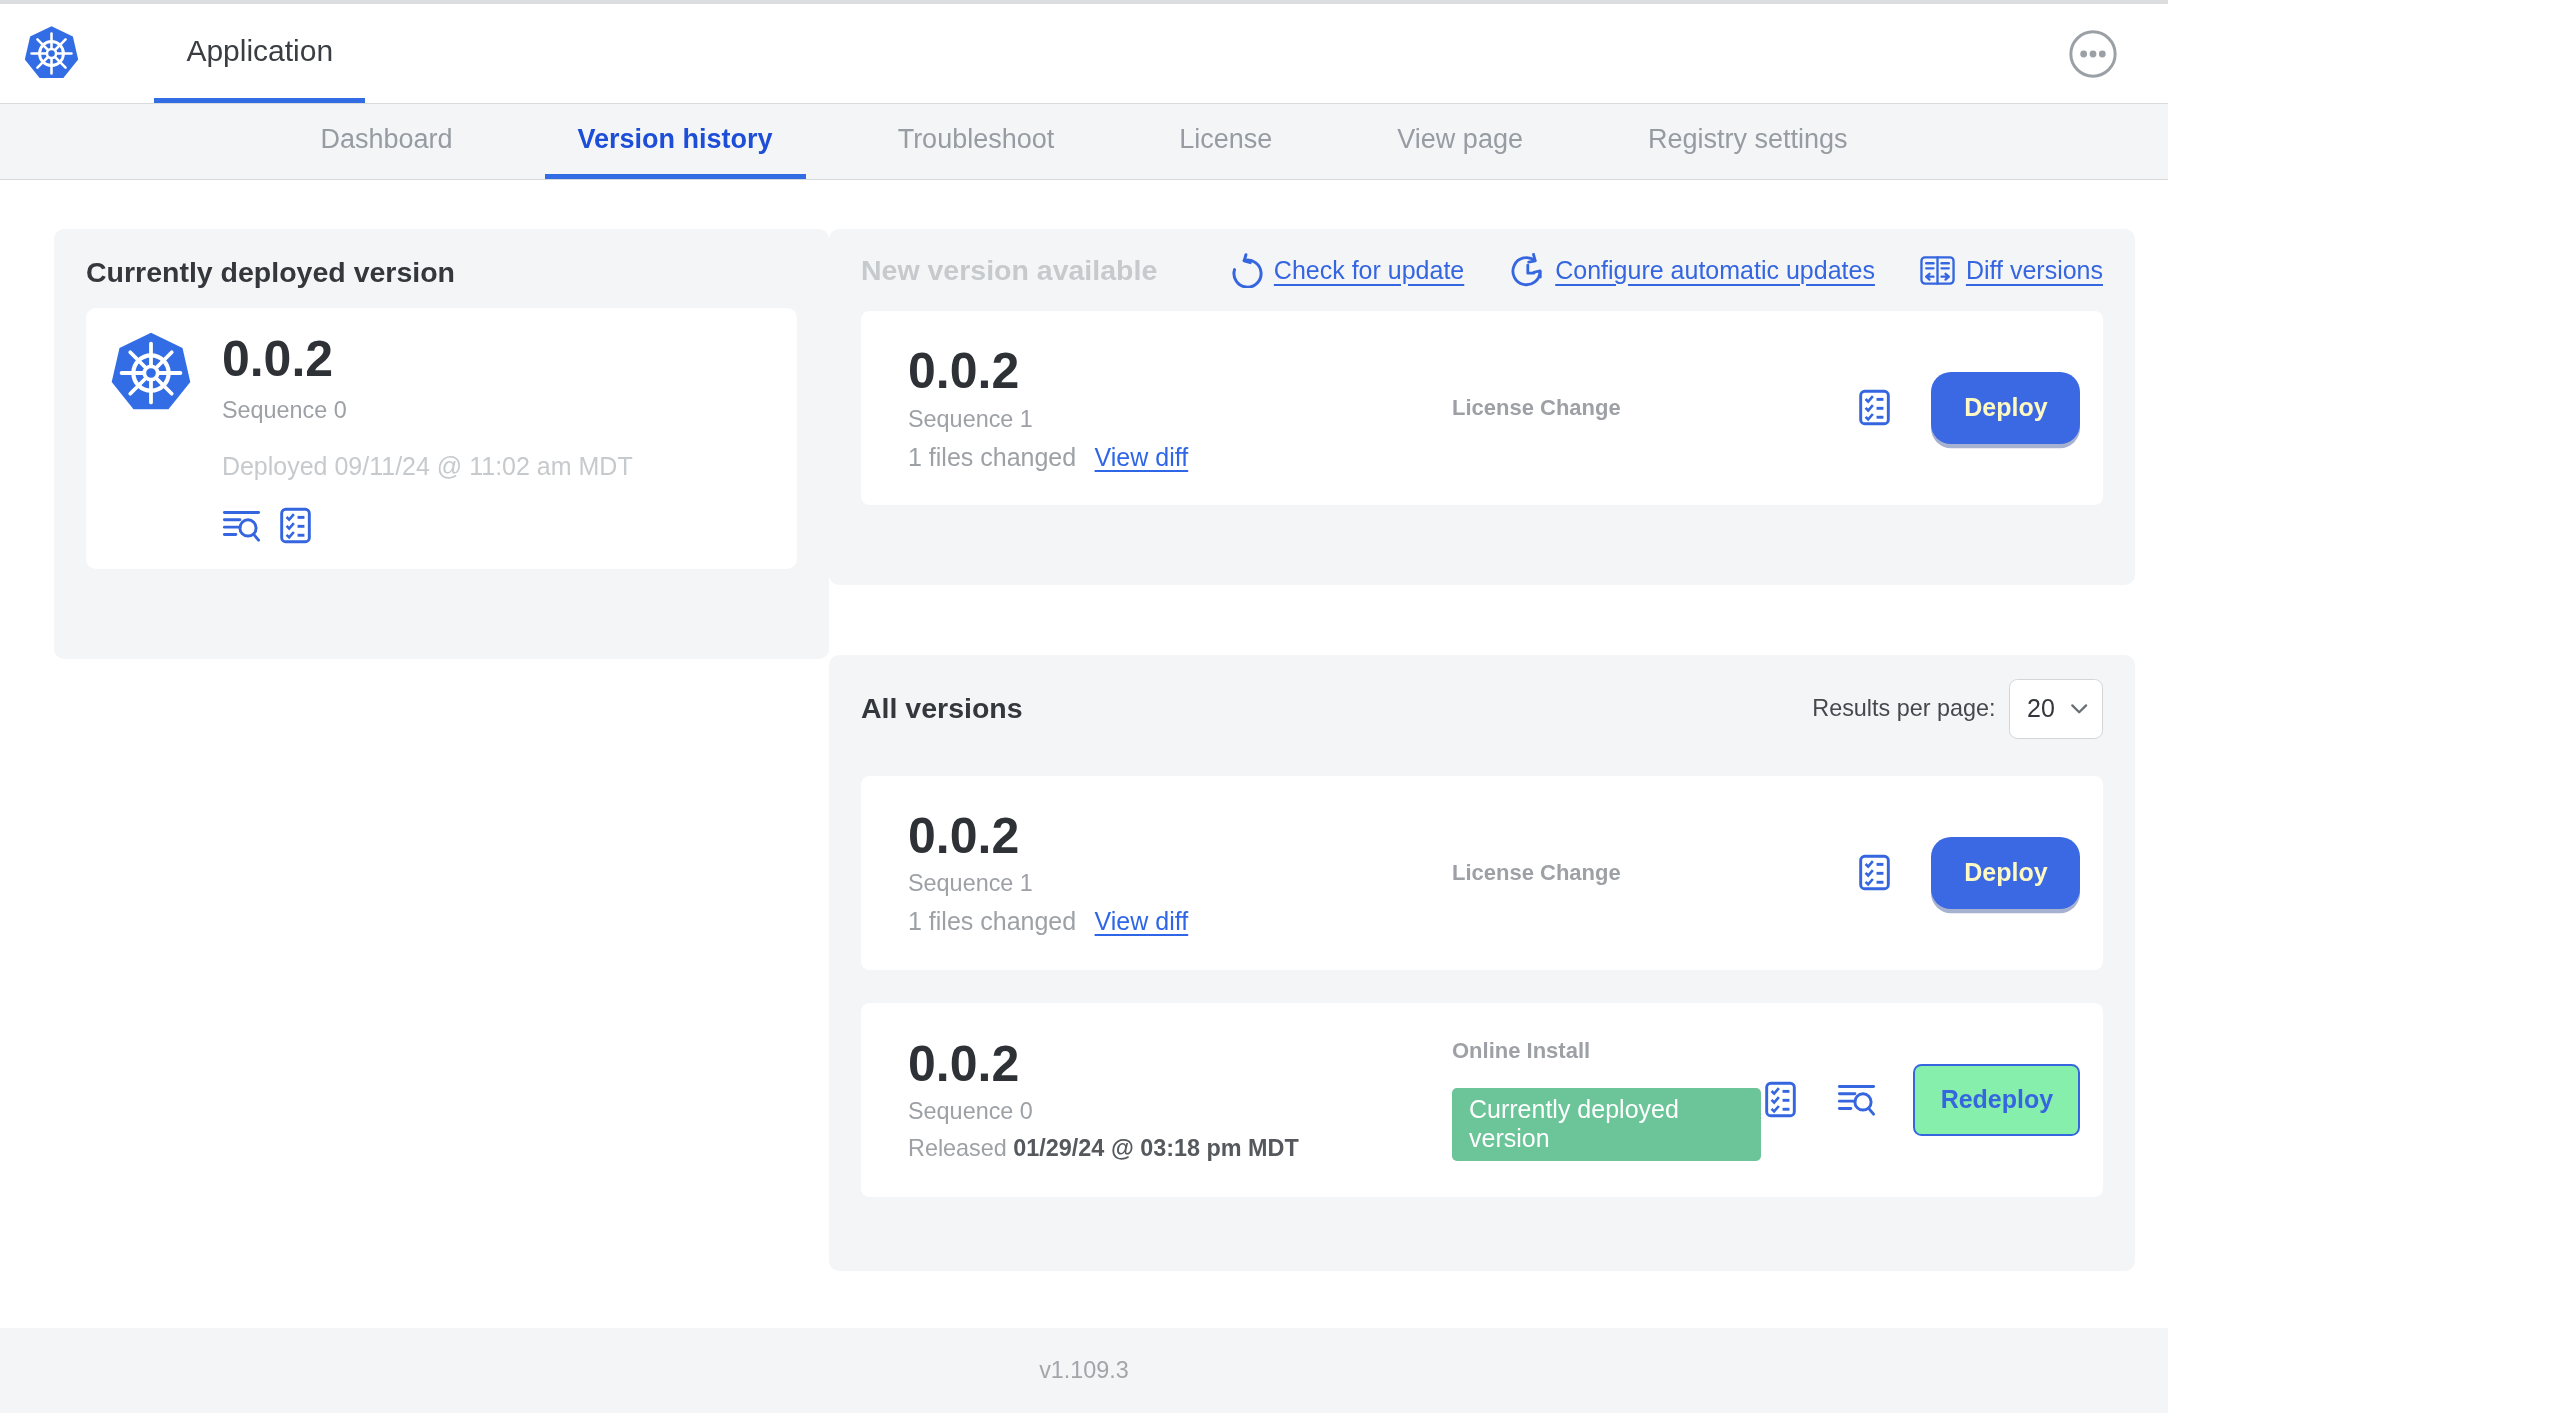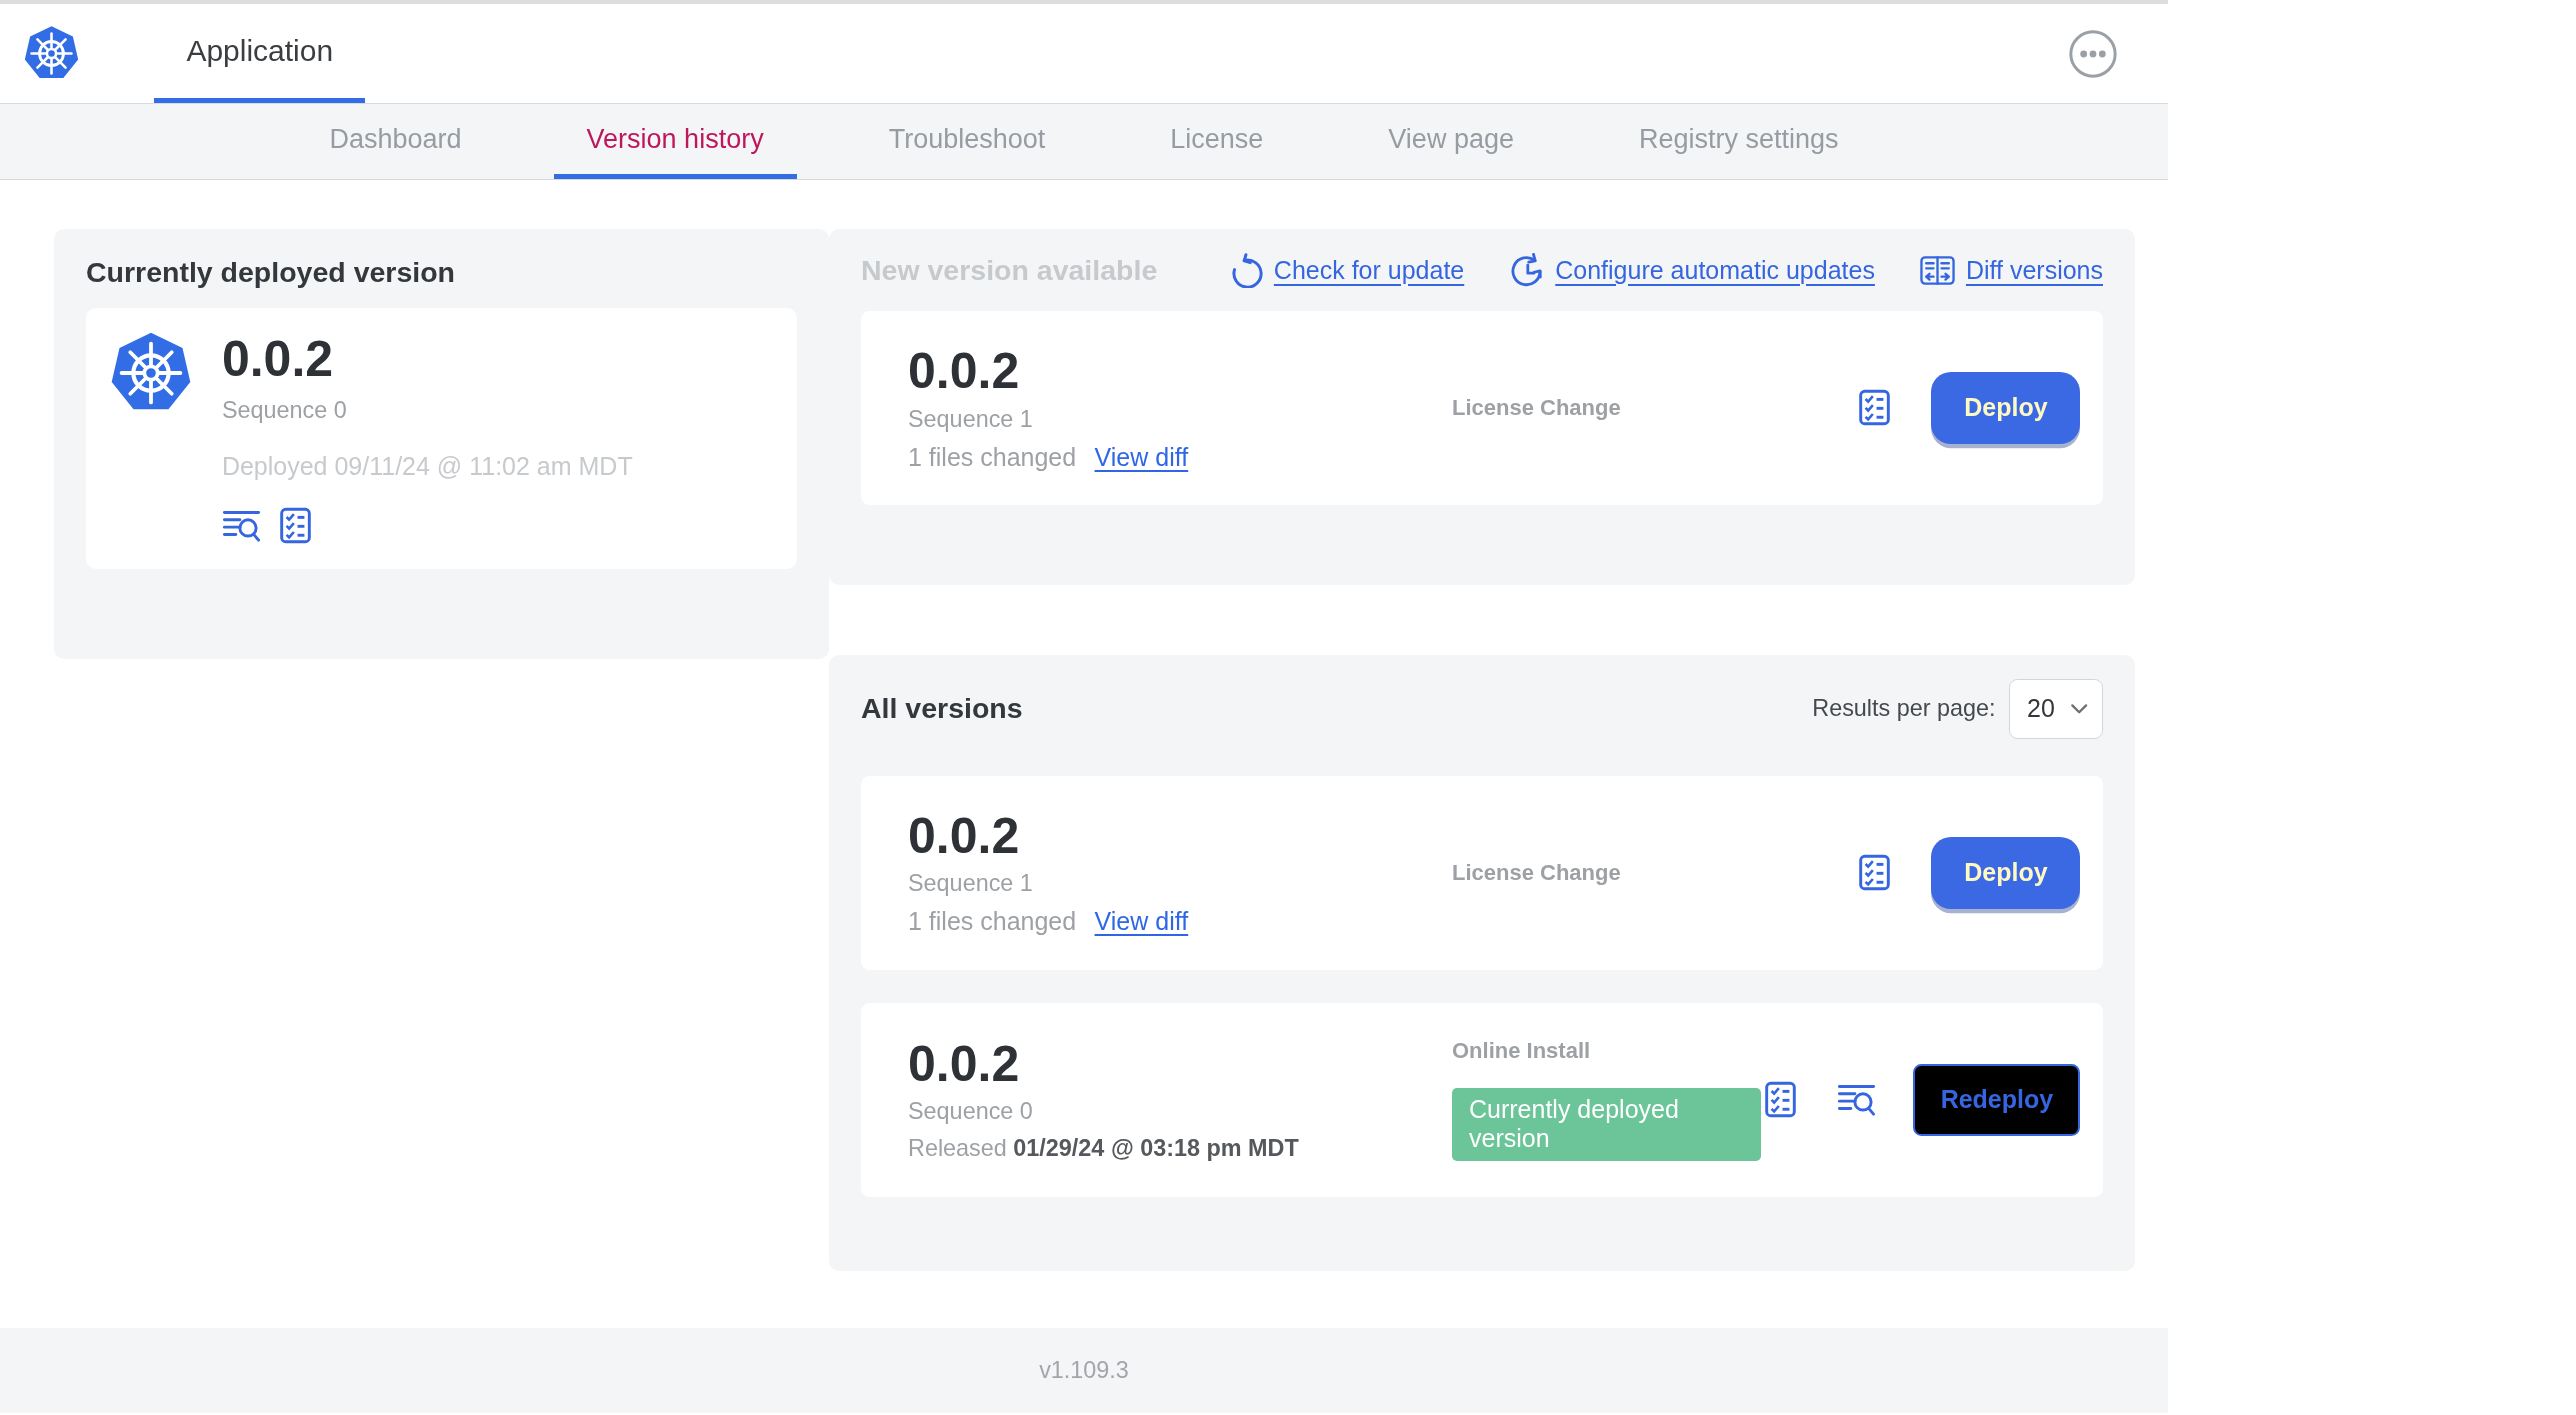--- a/index.html
+++ b/index.html
@@ -15,21 +15,21 @@
   .logo-wrap { align-self:center; width:57px; height:57px; flex:none; }
   .logo-wrap svg { width:100%; height:100%; display:block; }
   .app-tab { margin-left:74px; display:flex; align-items:center; padding:0 32px; border-bottom:5px solid #326de6; font-size:30px; font-weight:500; color:#3a3e42; cursor:pointer; }
   .header-spacer { flex:1; }
   .overflow-btn { align-self:center; margin-right:50px; width:50px; height:50px; border:none; background:none; cursor:pointer; padding:0; }
   .overflow-btn svg { width:100%; height:100%; display:block; }
 
   
   .subnav { height:76px; background:#f4f5f7; border-bottom:1.7px solid #d6d8da; display:flex; justify-content:center; gap:59px; }
   .tab { display:flex; align-items:center; padding:0 33px; font-size:27px; color:#969ca2; border-bottom:5px solid transparent; cursor:pointer; white-space:nowrap; }
-  .tab.active { color:#be185d; font-weight:400; border-bottom-color:#326de6; }
+  .tab.active { color:#1d4ed8; font-weight:700; border-bottom-color:#326de6; }
 
   
   .main { height:1148px; background:#fff; display:flex; padding:49px 33px 0 54px; }
 
   .panel { background:#f4f5f7; border-radius:10px; }
 
   
   .left-panel { width:775px; height:430px; flex:none; padding:27px 32px; }
   .panel-title { font-size:28.5px; font-weight:700; color:#34383c; }
   .panel-title.muted { color:#c7cacd; font-weight:600; }
@@ -60,21 +60,21 @@
   .vc-version { font-size:50px; font-weight:700; color:#2e3236; line-height:1.1; }
   .vc-seq { margin-top:6.7px; font-size:23.4px; color:#9da1a5; }
   .vc-files-row { margin-top:10px; font-size:25px; color:#9da1a5; display:flex; align-items:center; gap:18.4px; }
   .view-diff { color:#2f66e8; text-decoration:underline; text-underline-offset:4.2px; text-decoration-thickness:1.7px; cursor:pointer; }
   .vc-released { margin-top:10px; font-size:23.4px; color:#9da1a5; }
   .vc-released b { color:#55595d; font-weight:700; }
   .vc-mid { font-size:22px; font-weight:600; color:#9da1a5; align-self:center; }
   .badge { display:inline-block; margin-top:23.4px; background:#6cc599; color:#fff; font-size:25px; font-weight:400; padding:7.5px 17px; border-radius:5px; }
   .vc-right { display:flex; align-items:center; gap:37px; }
   .btn-primary { width:149px; height:72px; border:none; border-radius:20px; background:#3b68e3; color:#fef9c3; font-size:25px; font-weight:700; font-family:inherit; cursor:pointer; box-shadow:0 4.2px 0 rgba(34,61,138,.4); }
-  .btn-outline { width:167px; height:72px; border:2.5px solid #3566e0; border-radius:8.4px; background:#000000; color:#3566e0; font-size:25px; font-weight:700; font-family:inherit; cursor:pointer; }
+  .btn-outline { width:167px; height:72px; border:2.5px solid #3566e0; border-radius:8.4px; background:#86efac; color:#3566e0; font-size:25px; font-weight:700; font-family:inherit; cursor:pointer; }
 
   
   .rpp { display:flex; align-items:center; gap:13.4px; font-size:23.4px; color:#45494e; }
   .rpp-select { width:94px; height:60px; background:#fff; border:1.7px solid #d3d6d9; border-radius:8.4px; display:flex; align-items:center; justify-content:space-between; padding:0 13.4px 0 17px; font-size:25px; color:#33373b; cursor:pointer; }
   .rpp-select svg { width:18.4px; height:11.7px; }
 
   
   .app-footer { height:85px; background:#f4f5f7; display:flex; align-items:center; justify-content:center; font-size:23.4px; color:#a2a6aa; }
 </style>
 </head>

